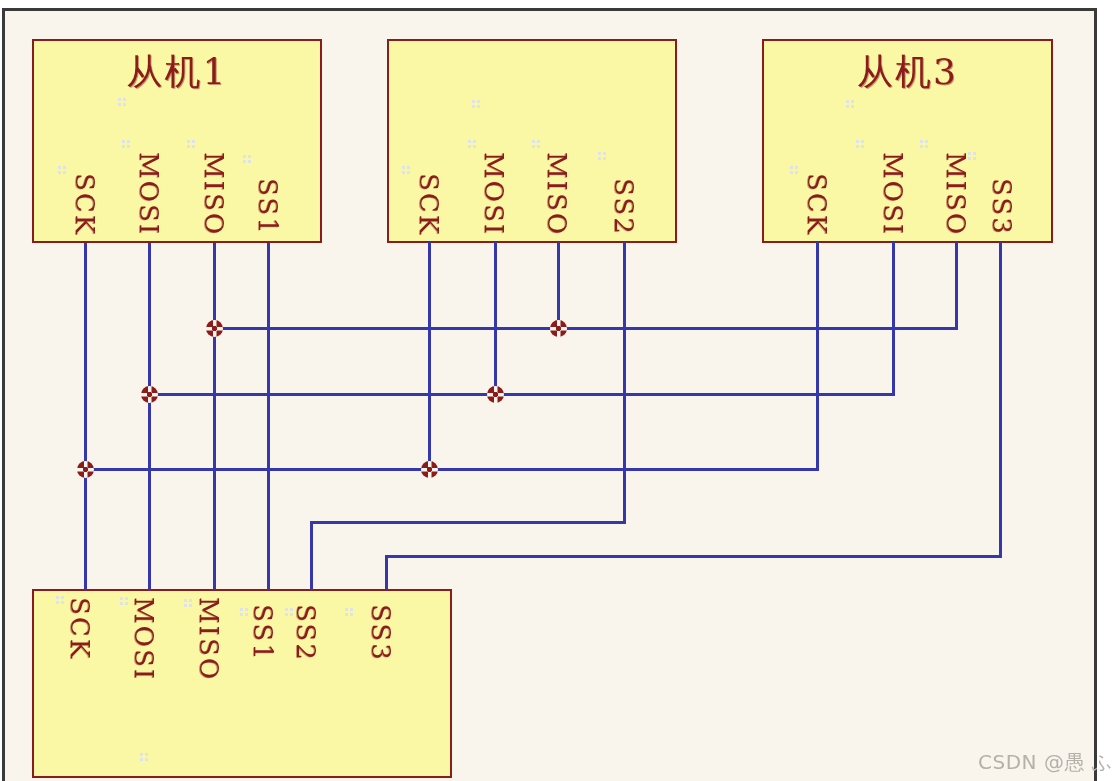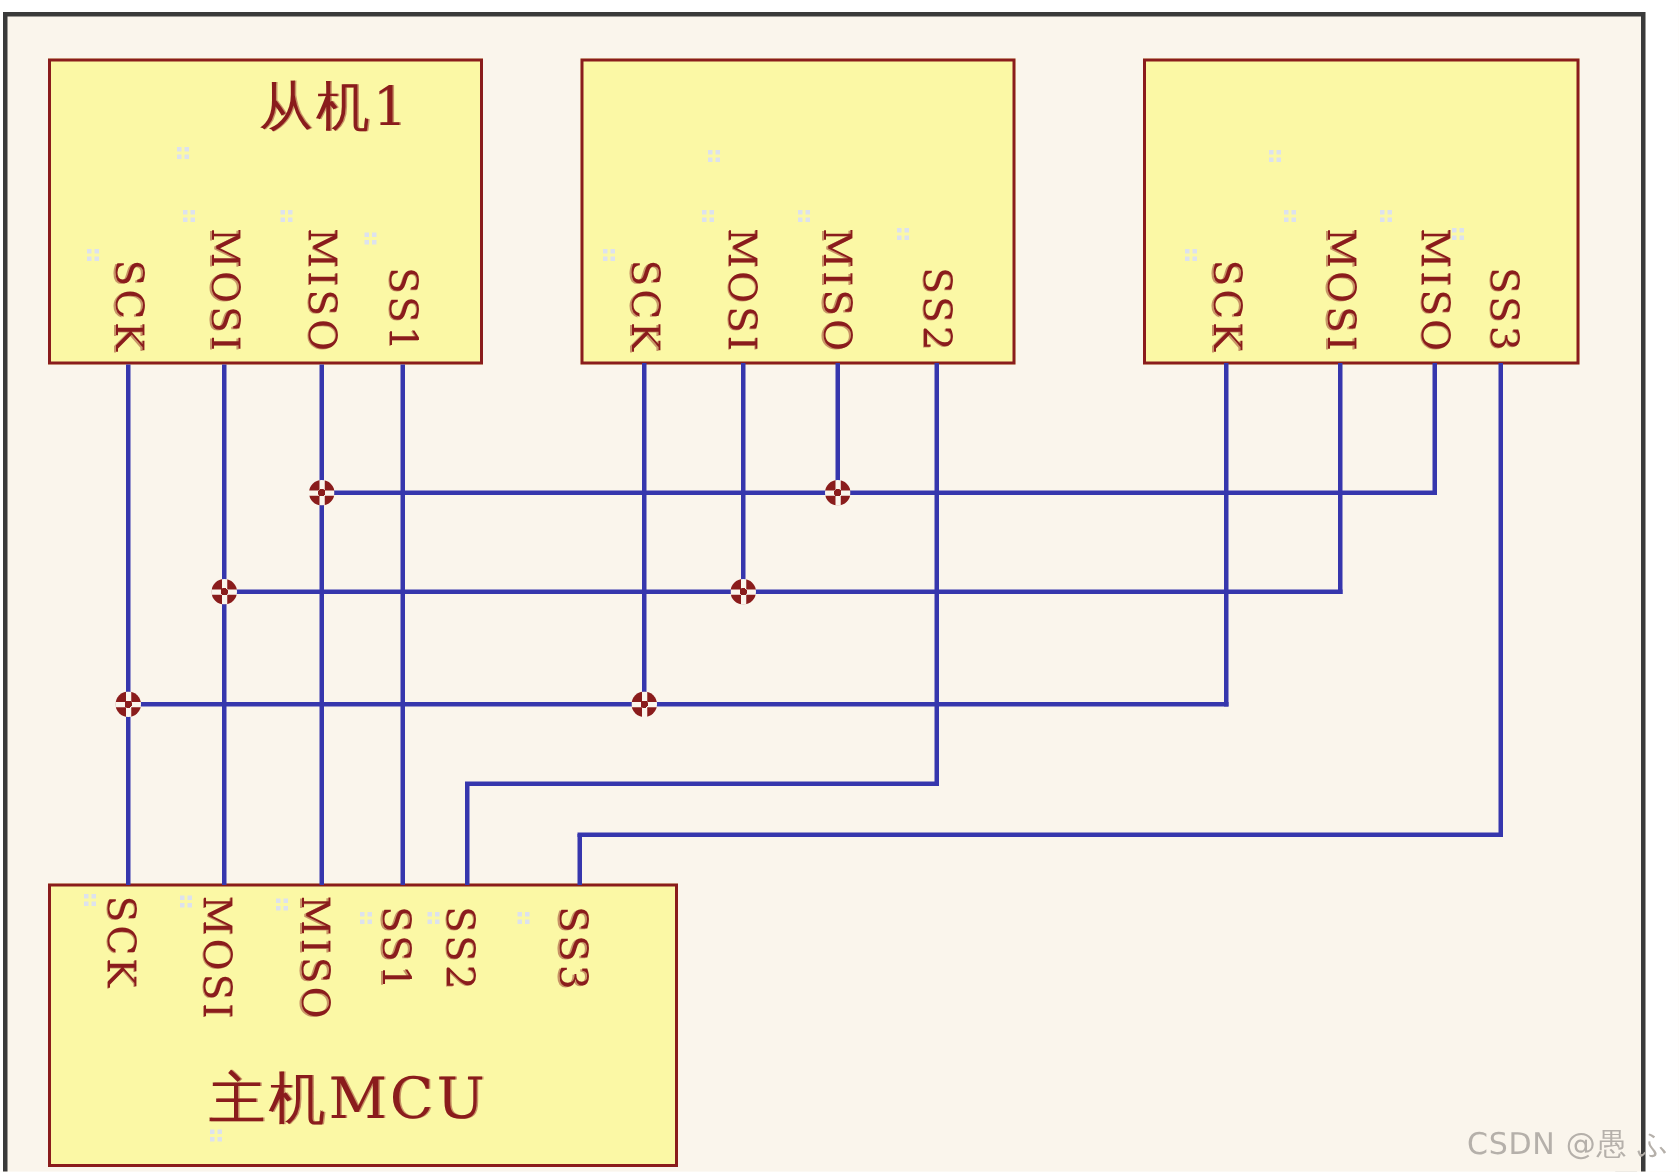--- a/index.html
+++ b/index.html
@@ -57,22 +57,22 @@
 
 <div class="screen">
 
   <div class="frame"></div>
 
   <div class="chip" style="left:32px;top:39px;width:290px;height:204px;"></div>
   <div class="chip" style="left:387px;top:39px;width:290px;height:204px;"></div>
   <div class="chip" style="left:762px;top:39px;width:291px;height:204px;"></div>
   <div class="chip" style="left:32px;top:589px;width:420px;height:189px;"></div>
 
-  <div class="chip-title" style="left:32px;top:52px;width:290px;padding-left:46px;">从机1</div>
-  <div class="chip-title" style="left:32px;top:712px;width:400px;font-size:38px;">主机MCU</div>
+  <div class="chip-title" style="left:32px;top:52px;width:290px;">从机1</div>
+  <div class="chip-title" style="left:762px;top:52px;width:291px;">从机3</div>
 
   <div class="wv" style="left:84px;top:243px;height:347px;"></div>
   <div class="wv" style="left:148px;top:243px;height:347px;"></div>
   <div class="wv" style="left:213px;top:243px;height:347px;"></div>
   <div class="wv" style="left:267px;top:243px;height:347px;"></div>
   <div class="wv" style="left:428px;top:242px;height:229px;"></div>
   <div class="wv" style="left:494px;top:242px;height:154px;"></div>
   <div class="wv" style="left:557px;top:242px;height:88px;"></div>
   <div class="wv" style="left:623px;top:242px;height:282px;"></div>
   <div class="wv" style="left:816px;top:242px;height:229px;"></div>

